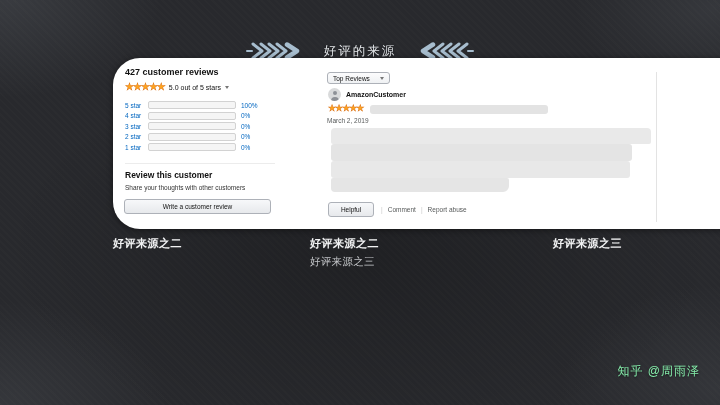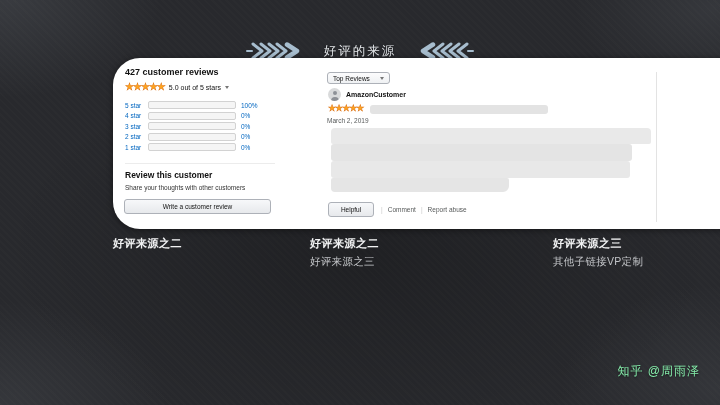--- a/index.html
+++ b/index.html
@@ -179,16 +179,15 @@
 
 <div class="caption cap-1">
   <div class="cap-title">好评来源之二</div>
 </div>
 <div class="caption cap-2">
   <div class="cap-title">好评来源之二</div>
   <div class="cap-body">好评来源之三</div>
 </div>
 <div class="caption cap-3">
   <div class="cap-title">好评来源之三</div>
-  <div class="cap-body">其他子链接VP定制</div>
 </div>
 
 <div class="watermark">知乎 @周雨泽</div>
 
 </body></html>

